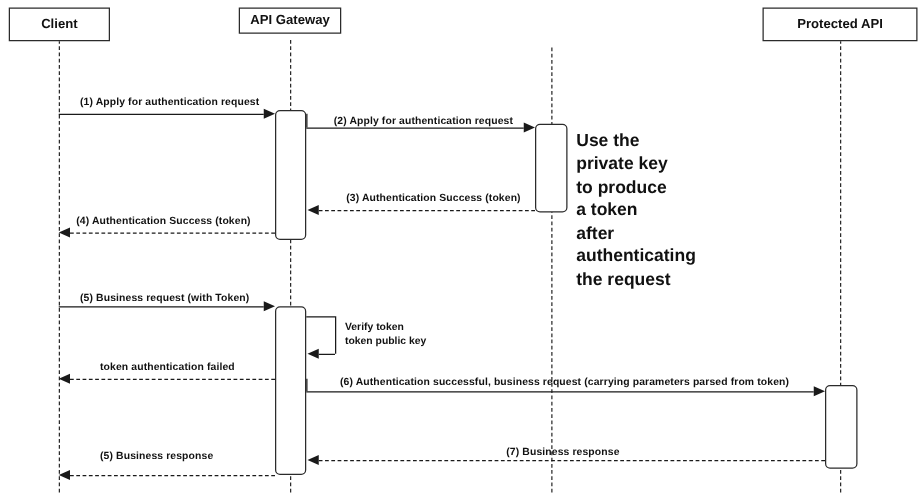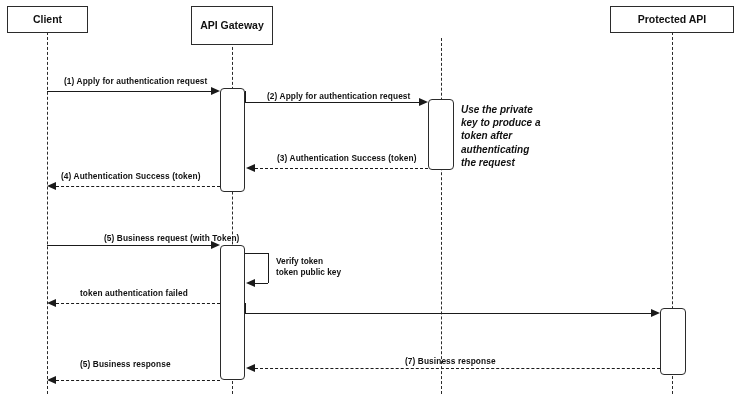--- a/index.html
+++ b/index.html
@@ -88,44 +88,43 @@
     position: absolute;
     font-size: 8.3px;
     font-weight: bold;
     color: #111111;
     line-height: 1.35;
     white-space: nowrap;
     z-index: 5;
   }
   .side-note {
     position: absolute;
-    font-size: 10px;
+    font-size: 14px;
     font-weight: bold;
     color: #111111;
     line-height: 1.32;
     z-index: 5;
     width: 80px;
-    font-style: italic;
   }
 </style>
 </head>
 <body>
 
 <div id="canvas">
 
   <div class="lifeline" style="left:47px; top:32px; height:362px;"></div>
   <div class="lifeline" style="left:232px; top:32px; height:362px;"></div>
   <div class="lifeline" style="left:441px; top:38px; height:356px;"></div>
   <div class="lifeline" style="left:672px; top:32px; height:362px;"></div>
 
   <div class="actor-box" style="left:7px; top:6px; width:81px; height:27px;">
     <span>Client</span>
   </div>
 
-  <div class="actor-box" style="left:191px; top:6px; width:82px; height:39px;">
+  <div class="actor-box" style="left:191px; top:6px; width:82px; height:21px;">
     <span>API Gateway</span>
   </div>
 
 
   <div class="actor-box" style="left:610px; top:6px; width:124px; height:27px;justify-content:center;">
     <span>Protected API</span>
   </div>
 
   <div class="activation" style="left:220px; top:88px; width:25px; height:104px;"></div>
 
@@ -147,37 +146,38 @@
   <div class="msg-label" style="left:277px; top:153px;">(3) Authentication Success (token)</div>
   <div class="msg-line dashed" style="left:255px; top:168px; width:173px;"></div>
   <div class="arrowhead left" style="left:246px; top:163.5px;"></div>
 
   <div class="msg-label" style="left:61px; top:171px;">(4) Authentication Success (token)</div>
   <div class="msg-line dashed" style="left:56px; top:186px; width:164px;"></div>
   <div class="arrowhead left" style="left:47px; top:181.5px;"></div>
 
   <div class="side-note" style="left:461px; top:103px;">Use the private key to produce a token after authenticating the request</div>
 
-  <div class="msg-label" style="left:64px; top:233px;margin-left:40px;">(5) Business request (with Token)</div>
+  <div class="msg-label" style="left:64px; top:233px;">(5) Business request (with Token)</div>
   <div class="msg-line" style="left:47px; top:245px; width:164px;"></div>
   <div class="arrowhead right" style="left:211px; top:240.5px;"></div>
 
   <div class="msg-line" style="left:245px; top:253px; width:23px;"></div>
   <div class="vline" style="left:268px; top:253px; height:30px;"></div>
   <div class="msg-line" style="left:255px; top:283px; width:13px;"></div>
   <div class="arrowhead left" style="left:246px; top:278.5px;"></div>
   <div class="self-note" style="left:276px; top:256px;">
     <div>Verify token</div>
     <div>token public key</div>
   </div>
 
   <div class="msg-label" style="left:80px; top:288px;">token authentication failed</div>
   <div class="msg-line dashed" style="left:56px; top:303px; width:164px;"></div>
   <div class="arrowhead left" style="left:47px; top:298.5px;"></div>
 
+  <div class="msg-label" style="left:272px; top:300px;">(6) Authentication successful, business request (carrying parameters parsed from token)</div>
   <div class="vline" style="left:245px; top:303px; height:10px;"></div>
   <div class="msg-line" style="left:245px; top:313px; width:406px;"></div>
   <div class="arrowhead right" style="left:651px; top:308.5px;"></div>
 
   <div class="msg-label" style="left:405px; top:356px;">(7) Business response</div>
   <div class="msg-line dashed" style="left:255px; top:368px; width:405px;"></div>
   <div class="arrowhead left" style="left:246px; top:363.5px;"></div>
 
   <div class="msg-label" style="left:80px; top:359px;">(5) Business response</div>
   <div class="msg-line dashed" style="left:56px; top:380px; width:164px;"></div>

